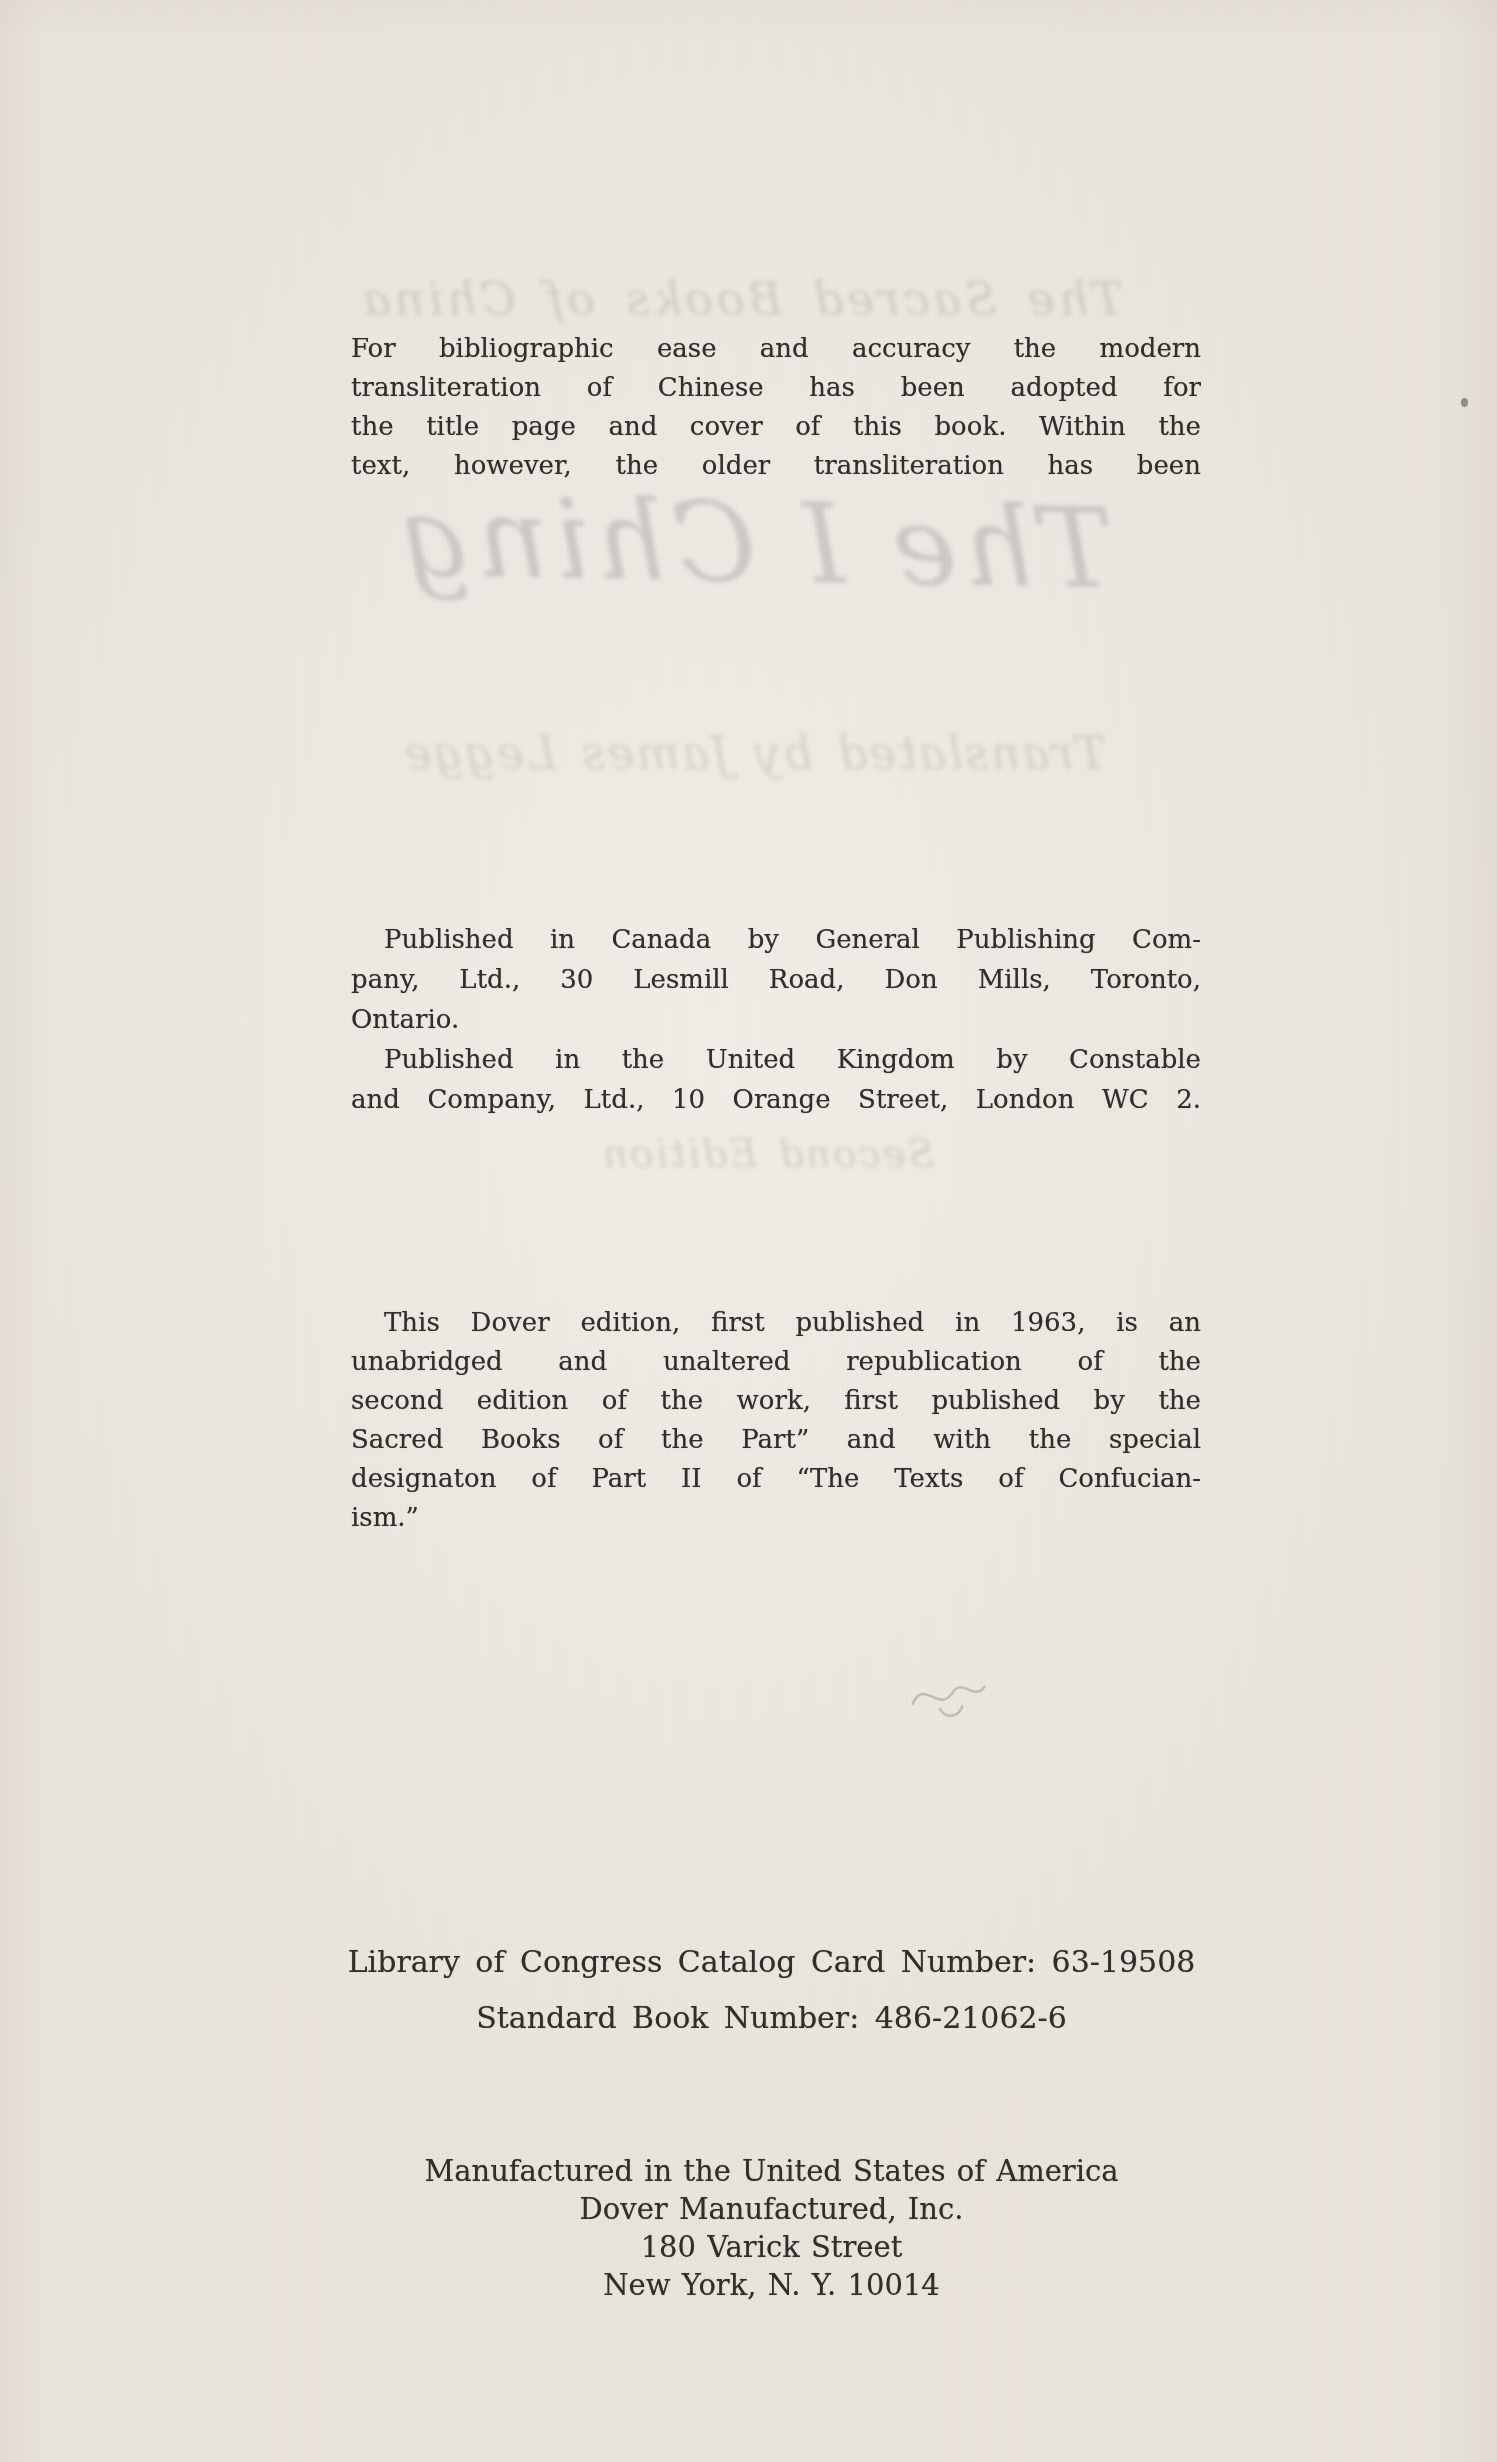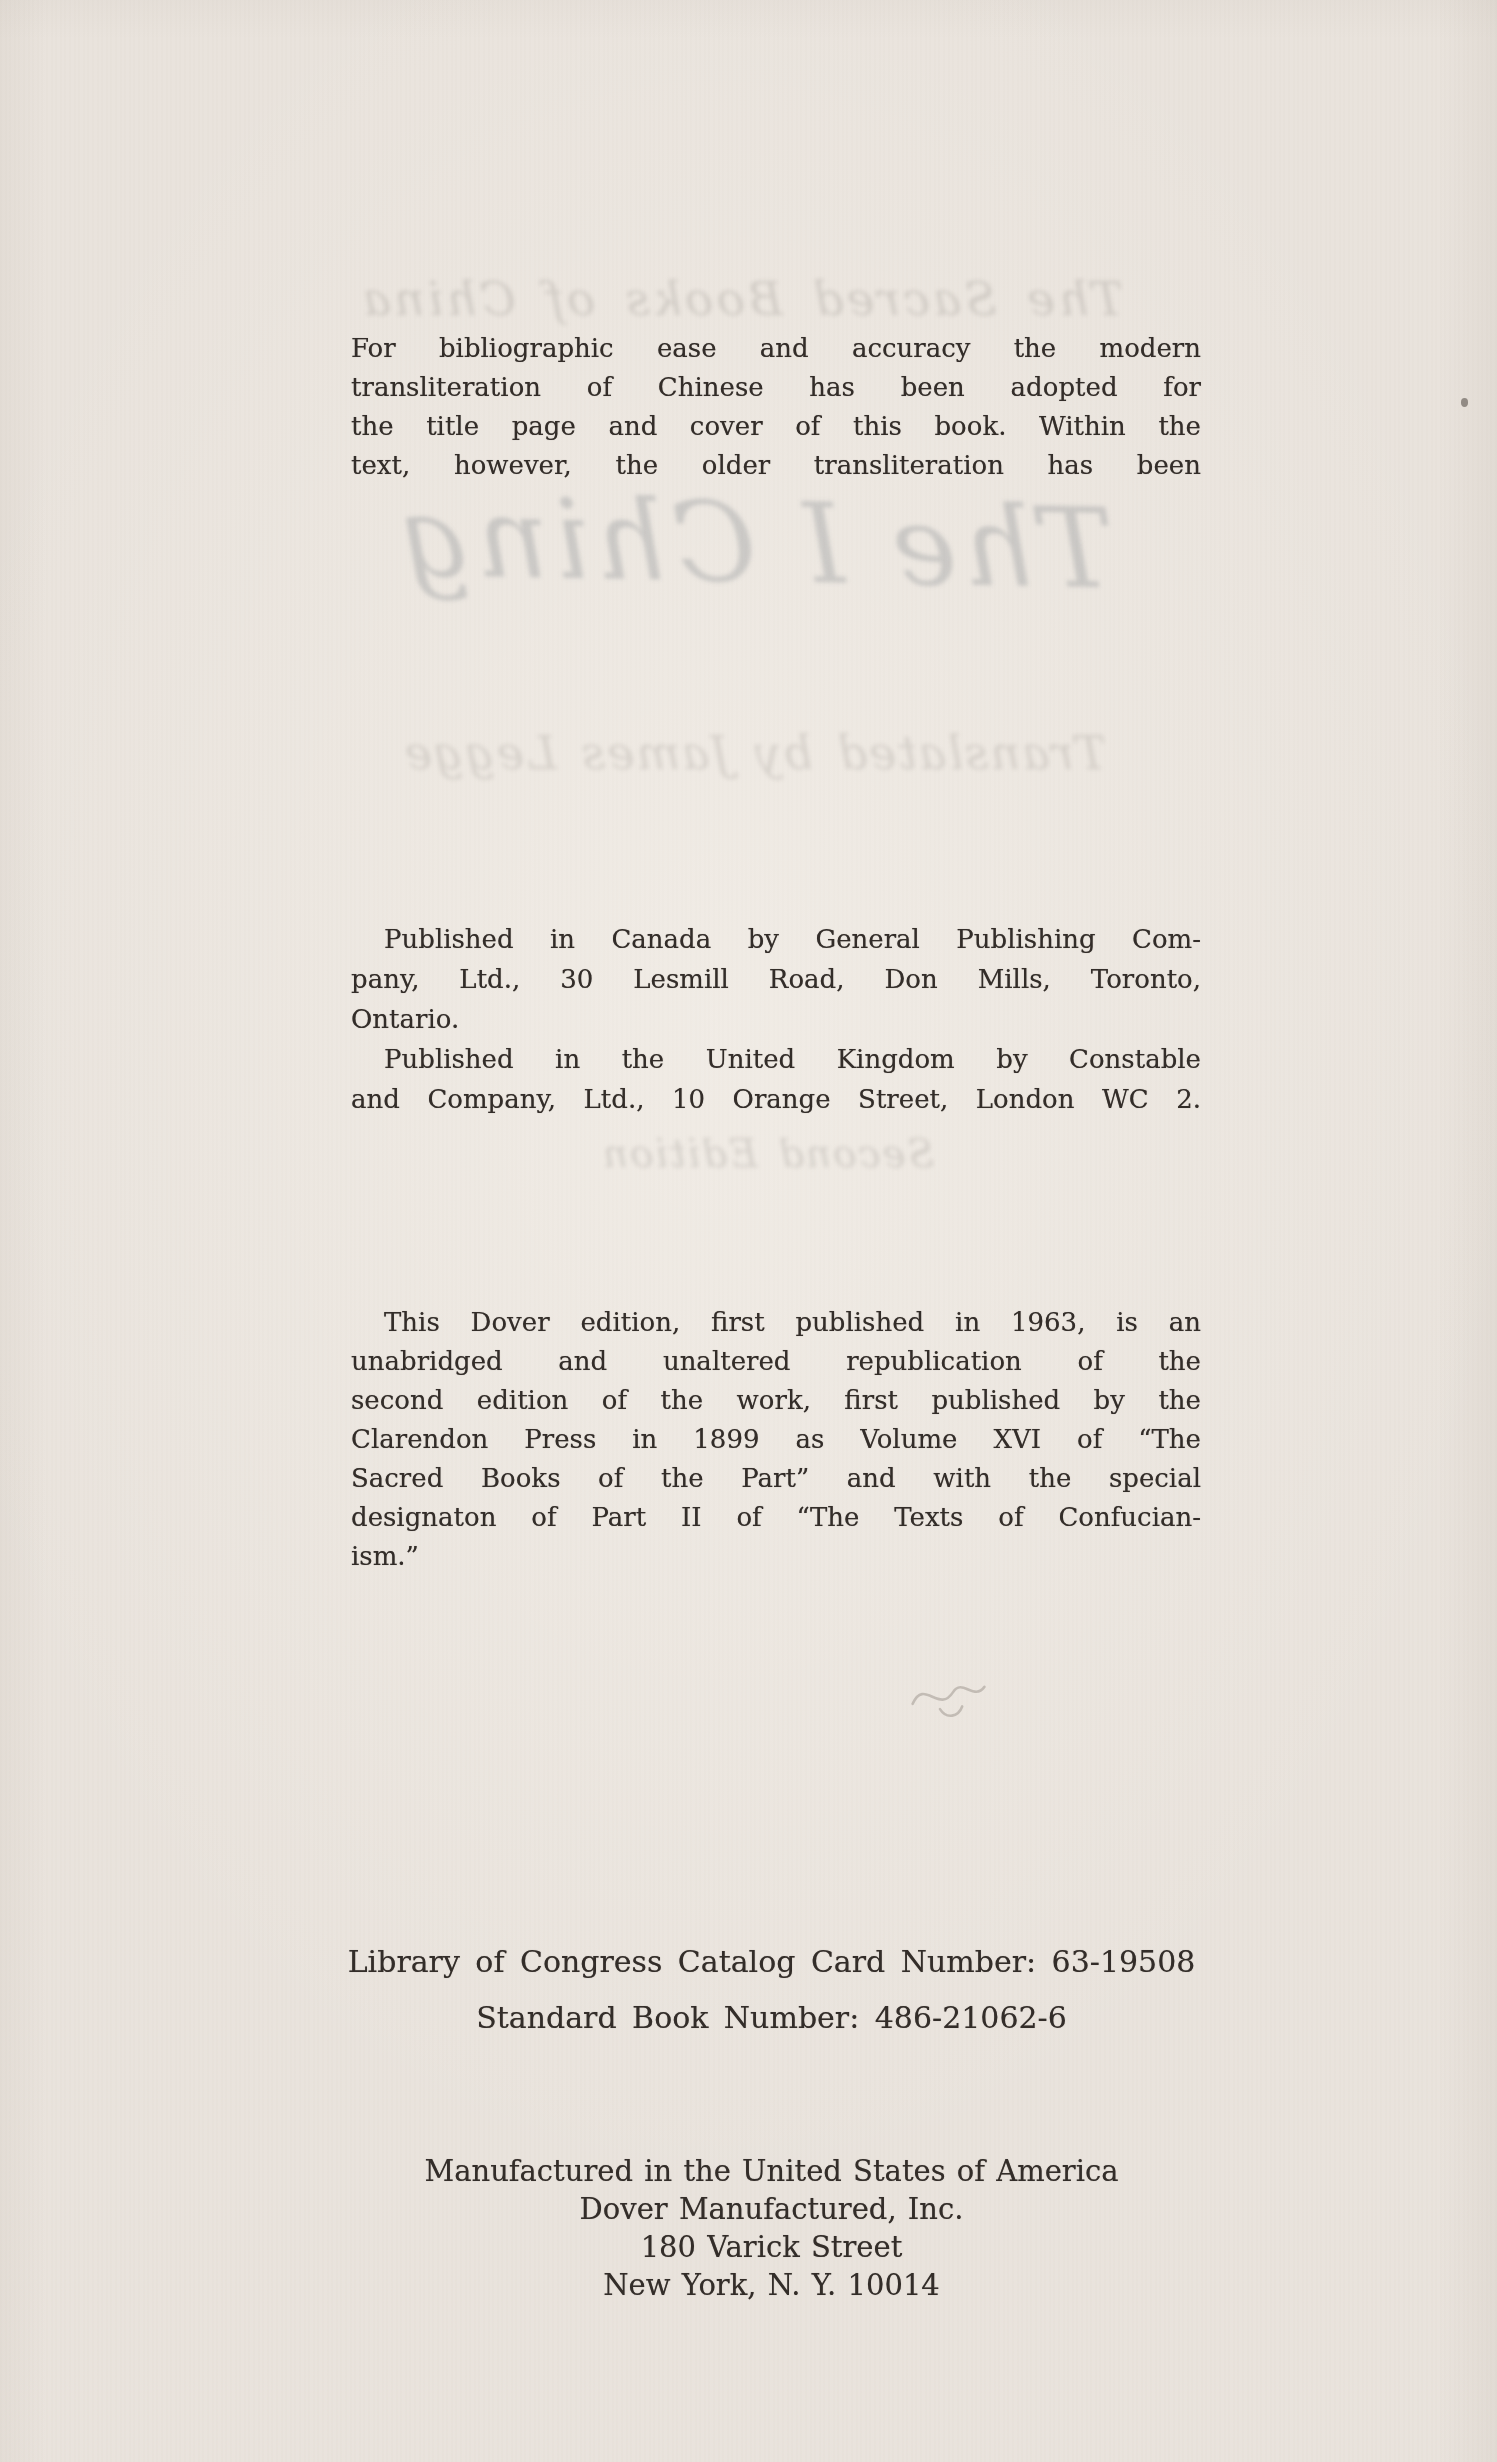--- a/index.html
+++ b/index.html
@@ -72,21 +72,20 @@
     <div class="tl j">pany, Ltd., 30 Lesmill Road, Don Mills, Toronto,</div>
     <div class="tl">Ontario.</div>
     <div class="tl j ind">Published in the United Kingdom by Constable</div>
     <div class="tl j">and Company, Ltd., 10 Orange Street, London WC 2.</div>
   </div>
 
   <div class="para edition">
     <div class="tl j ind">This Dover edition, first published in 1963, is an</div>
     <div class="tl j">unabridged and unaltered republication of the</div>
     <div class="tl j">second edition of the work, first published by the</div>
-    <div class="tl j">Clarendon Press in 1899 as Volume XVI of “The</div>
     <div class="tl j">Sacred Books of the Part” and with the special</div>
     <div class="tl j">designaton of Part II of “The Texts of Confucian-</div>
     <div class="tl">ism.”</div>
   </div>
 
   <div class="centerblock catalog catalog1">Standard Book Number: 486-21062-6</div>
   <div class="centerblock catalog catalog2">Library of Congress Catalog Card Number: 63-19508</div>
 
   <div class="centerblock address">
     <div>Manufactured in the United States of America</div>

